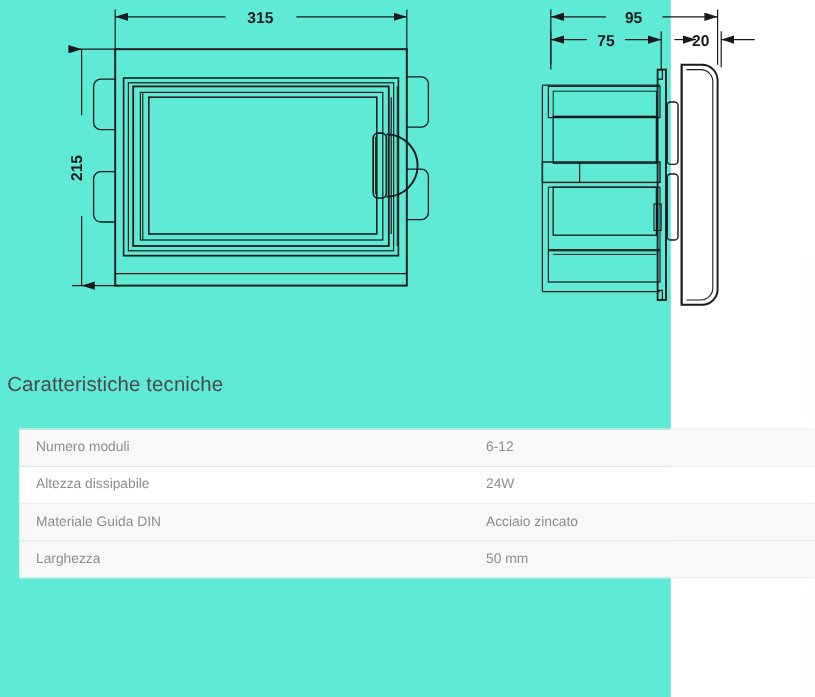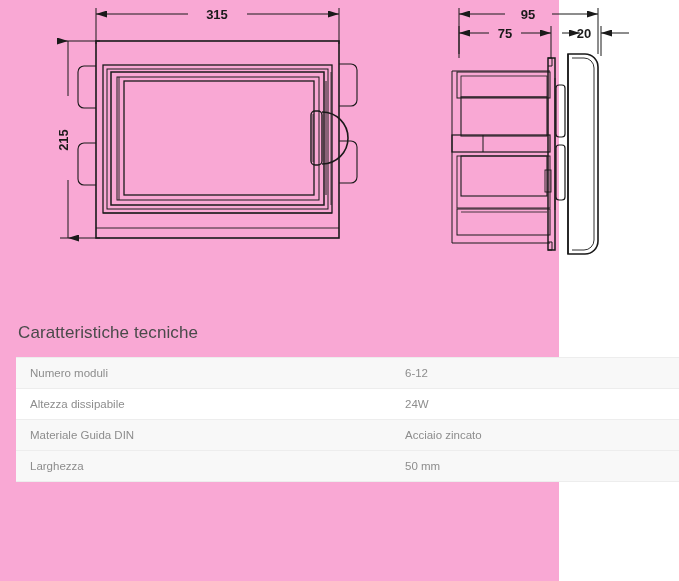--- a/index.html
+++ b/index.html
@@ -12,21 +12,21 @@
     height: 581px;
     overflow: hidden;
     font-family: "Liberation Sans", sans-serif;
     -webkit-font-smoothing: antialiased;
   }
 
   #page {
     position: relative;
     width: 559px;
     height: 581px;
-    background: #f9a8d4;
+    background: #5eead4;
   }
 
   
   .drawing-area {
     position: absolute;
     left: 0;
     top: 0;
     width: 679px;
     height: 268px;
   }
@@ -46,21 +46,21 @@
     left: 0;
     top: 268px;
     width: 679px;
   }
   .specs-title {
     font-size: 17px;
     font-weight: 400;
     color: #4a4a4a;
     letter-spacing: .1px;
     padding: 0 0 0 6px;
-    margin: 12px;
+    margin: 0;
     height: 26px;
     line-height: 26px;
     position: absolute;
     top: 40px;
     left: 0;
   }
 
   .spec-table {
     position: absolute;
     top: 89px;

